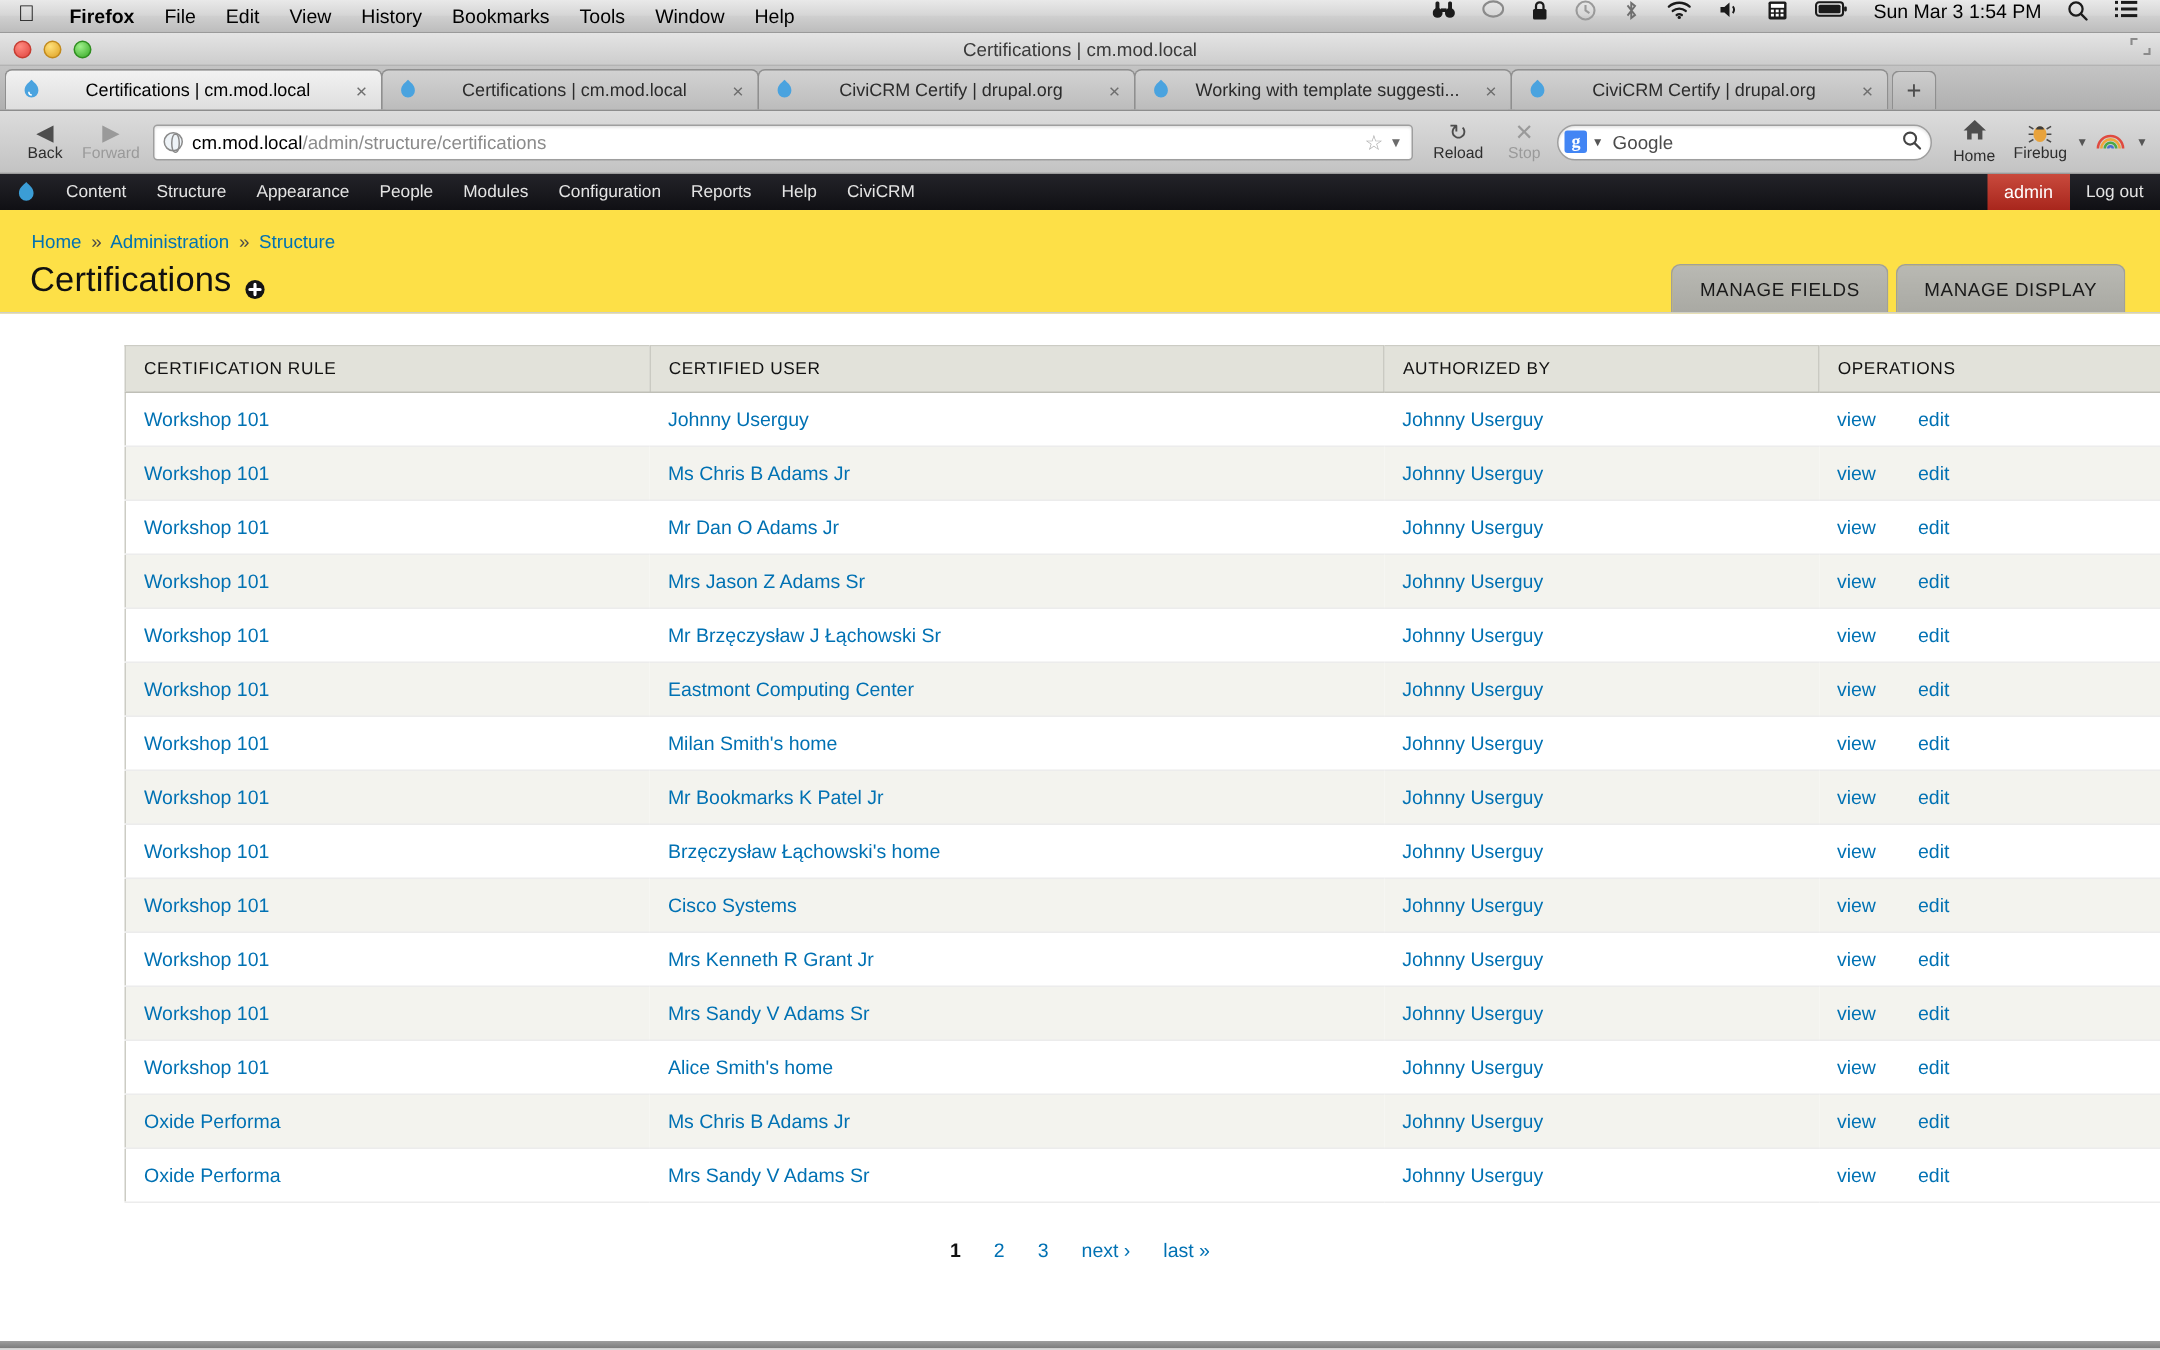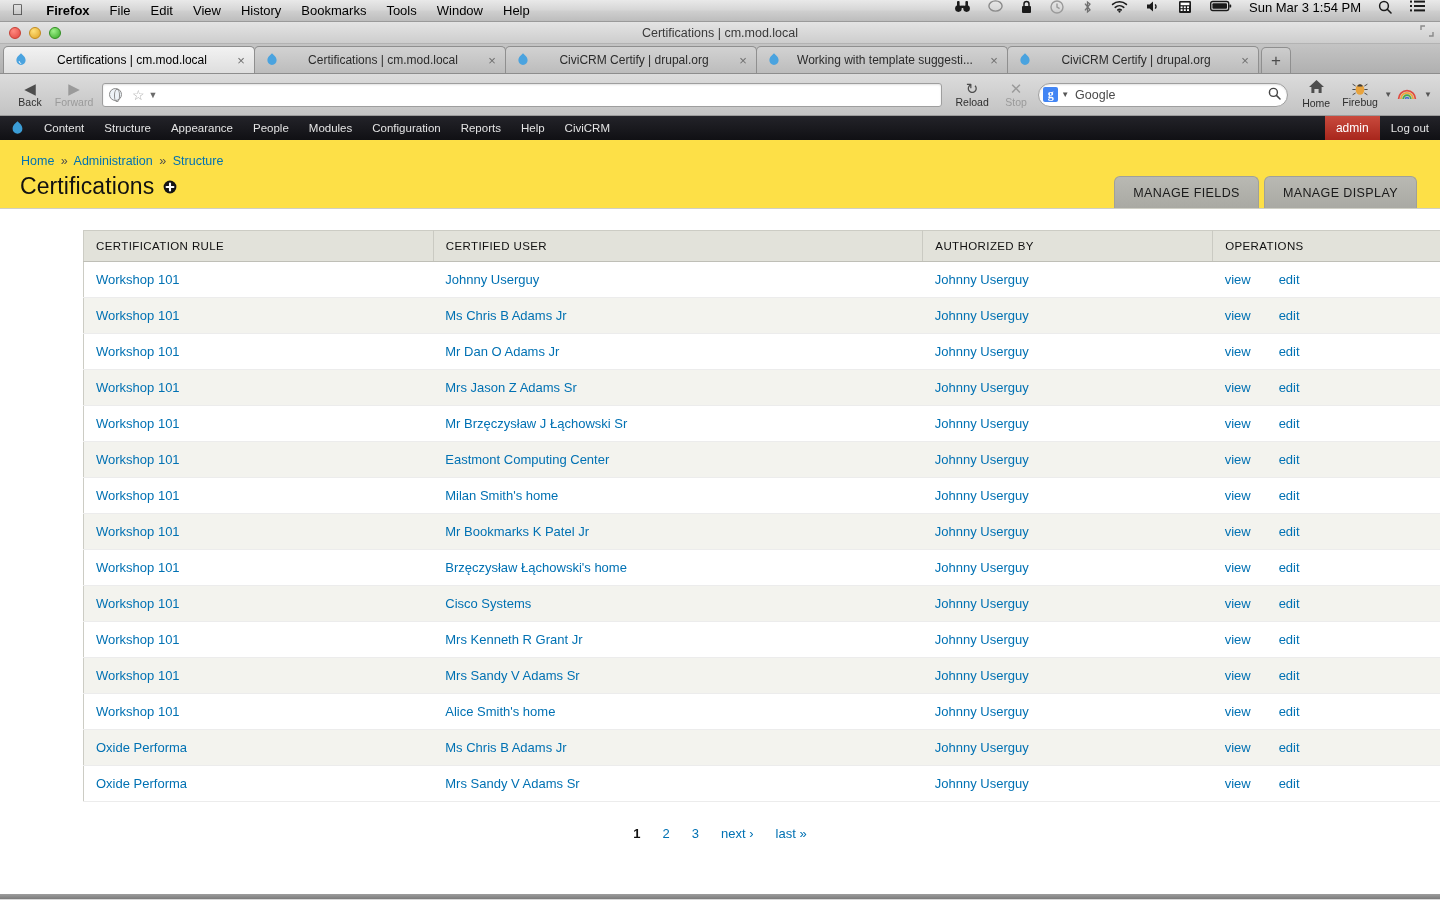--- a/index.html
+++ b/index.html
@@ -298,21 +298,21 @@
   }
   .breadcrumb {
     padding-left: 21px;
     font-size: 12.5px;
     color: #0071b3;
   }
   .breadcrumb a { color: #0071b3; text-decoration: none; }
   .breadcrumb .sep { color: #4a4a4a; padding: 0 3px; }
   .titlerow {
     display: flex;
-    align-items: center;
+    align-items: flex-end;
     padding-left: 20px;
     margin-top: 5px;
     gap: 9px;
   }
   .ptitle {
     font-size: 23px;
     color: #111;
     font-weight: normal;
     letter-spacing: .1px;
   }
@@ -575,20 +575,21 @@
       <span class="gl">◀</span>
       <span class="lb">Back</span>
     </div>
     <div class="navbtn dim">
       <span class="gl">▶</span>
       <span class="lb">Forward</span>
     </div>
 
     <div class="urlbar">
       <span class="globe"></span>
+      <span class="utext"><b>cm.mod.local</b><span>/admin/structure/certifications</span></span>
       <span class="star">☆</span>
       <span class="caret">▼</span>
     </div>
 
     <div class="navbtn">
       <span class="gl">↻</span>
       <span class="lb">Reload</span>
     </div>
     <div class="navbtn">
       <span class="gl" style="color:#9a9a9a;">✕</span>

